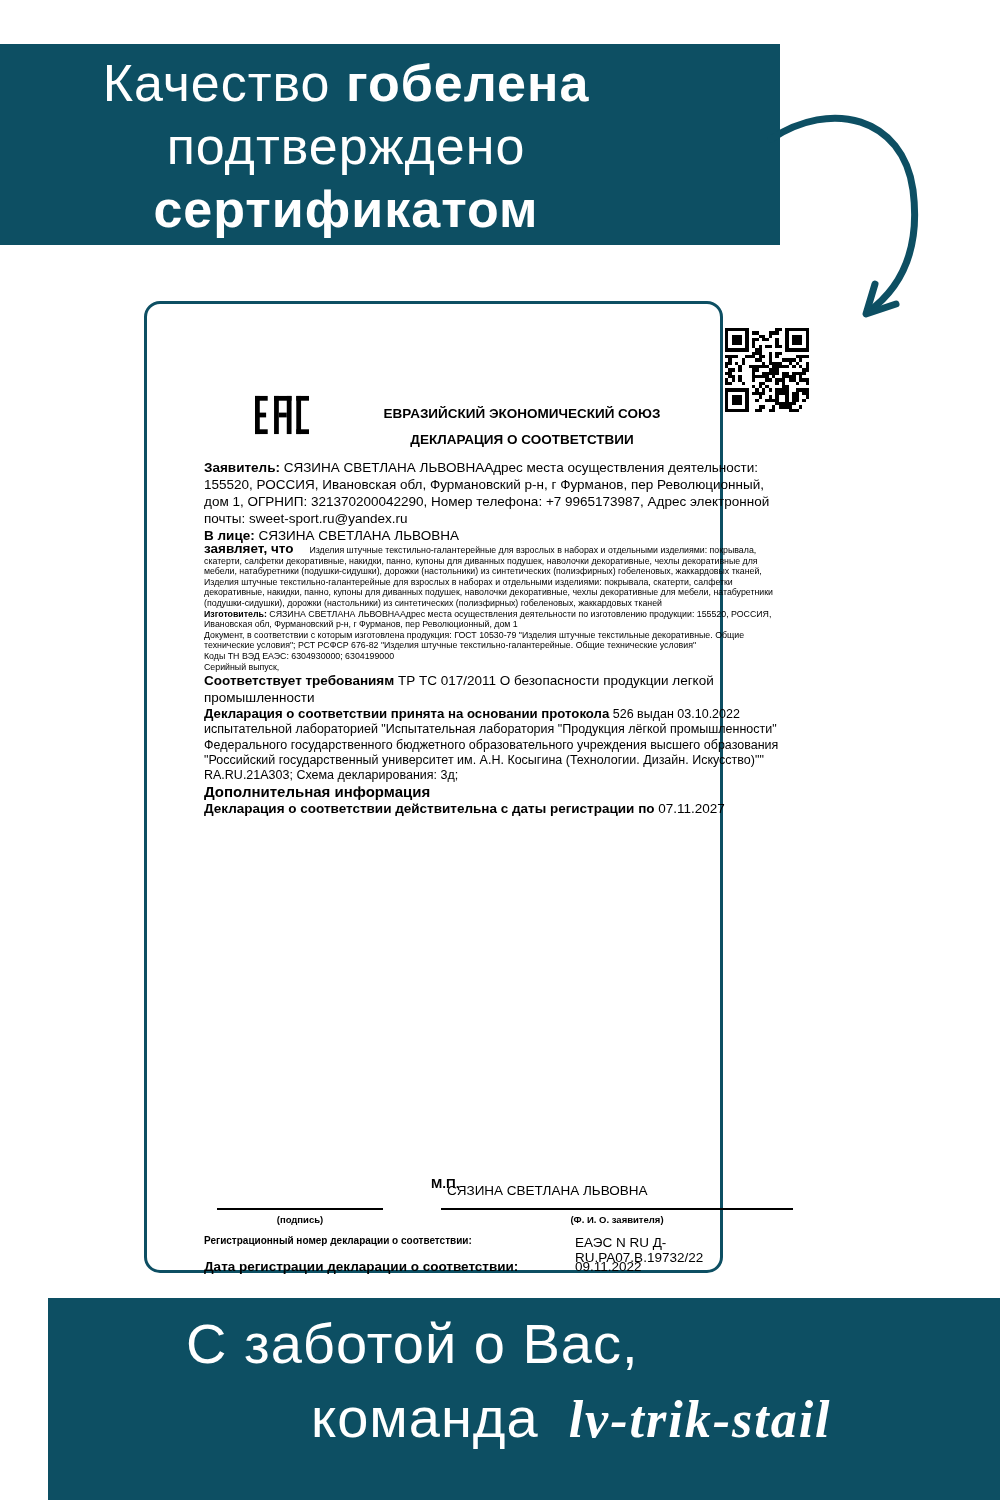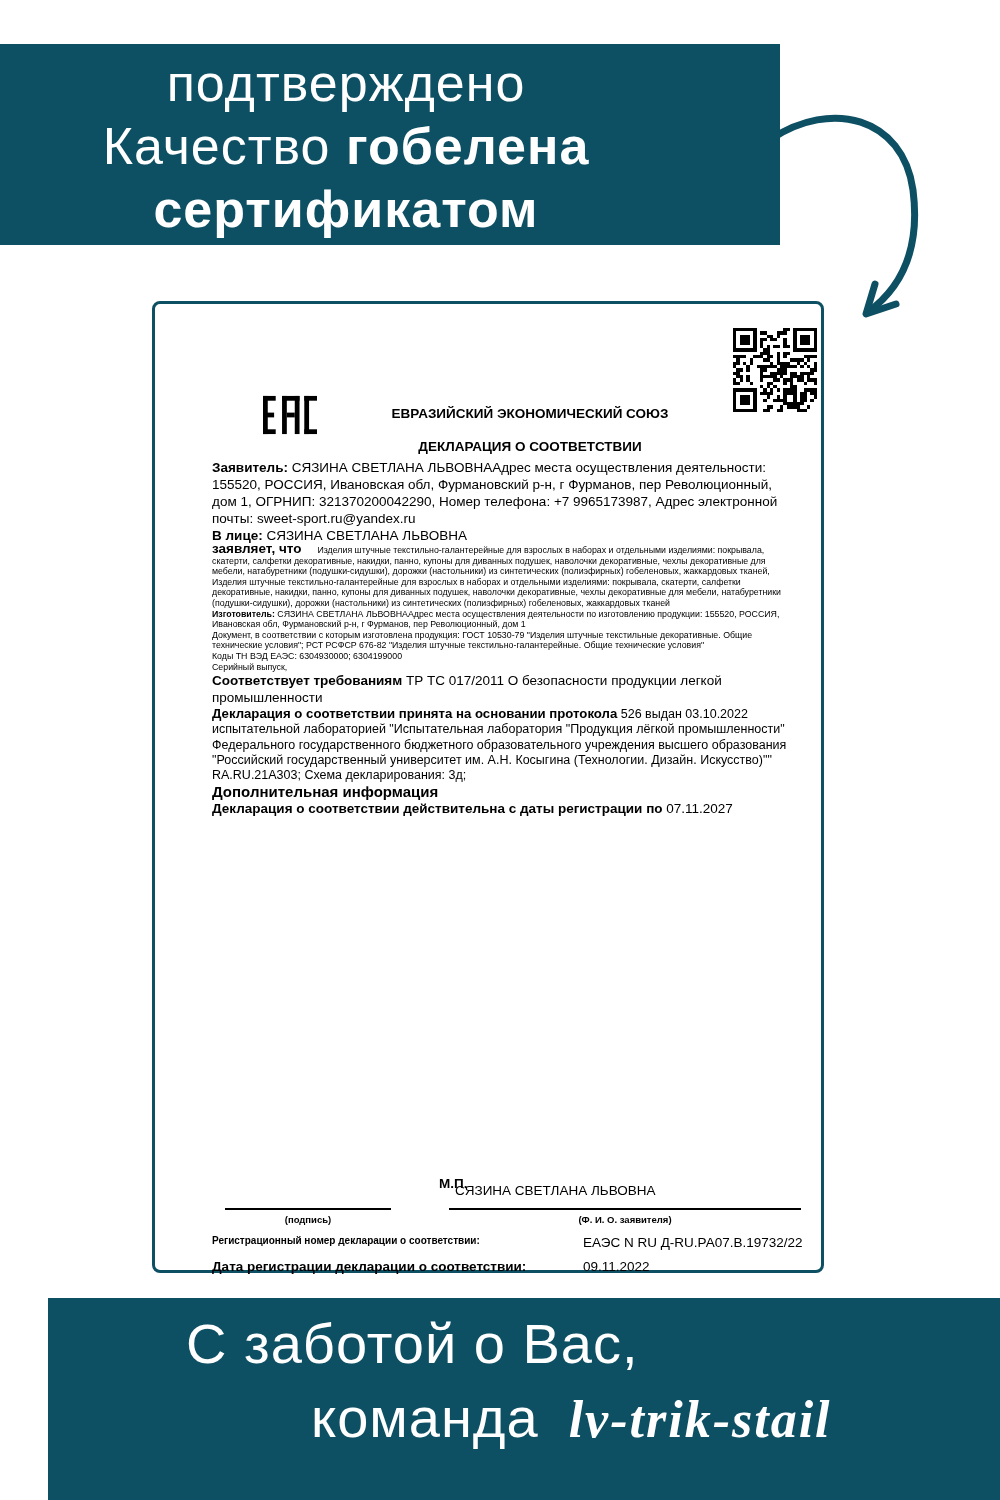--- a/index.html
+++ b/index.html
@@ -12,27 +12,27 @@
   .top-banner{position:absolute;left:0;top:44px;width:780px;height:201px;background:var(--teal);
     color:#fff;text-align:center;padding:8px 92px 0 4px;}
   .banner-line{font-size:52px;line-height:63px;letter-spacing:1px;white-space:nowrap;}
   .w-light{font-weight:400;}
   .w-bold{font-weight:700;}
 
   
   .arrow-svg{position:absolute;left:765px;top:105px;width:175px;height:225px;}
 
   
-  .certificate{position:absolute;left:152px;top:301px;width:672px;height:972px;
-    background:#fff;border:3px solid var(--teal);border-radius:8px;}
+  .certificate{position:absolute;left:144px;top:301px;width:579px;height:972px;
+    background:#fff;border:3px solid var(--teal);border-radius:16px;}
   .eac-svg{position:absolute;left:108px;top:86px;width:54px;height:50px;}
   .qr-svg{position:absolute;left:578px;top:24px;width:84px;height:84px;background:#fff;}
   .cert-titles{position:absolute;left:90px;top:102px;width:570px;text-align:center;}
   .union-title{font-size:13.5px;font-weight:700;}
-  .doc-title{font-size:13.5px;font-weight:700;margin-top:18px;}
+  .doc-title{font-size:13.5px;font-weight:700;margin-top:11px;}
 
   .cert-content{position:absolute;left:57px;top:155px;width:584px;}
   .cert-content p{margin:0;}
   .p-main{font-size:13.5px;line-height:17px;}
   .p-small{font-size:8.8px;line-height:10.6px;}
   .lbl{font-weight:700;}
   .declares-lbl{font-size:13.5px;font-weight:700;margin-right:16px;}
   .mt2{margin-top:2px;} .mt4{margin-top:4px;} .mt6{margin-top:5px;}
   .p-protocol{font-size:12.5px;line-height:15.2px;margin-top:18px;}
   .protocol-lbl{font-size:13.2px;}
@@ -58,22 +58,22 @@
   .foot-line1{position:absolute;left:138px;top:16px;font-size:56px;line-height:60px;letter-spacing:1px;white-space:nowrap;}
   .foot-line2{position:absolute;left:263px;top:90px;font-size:56px;line-height:60px;letter-spacing:1px;white-space:nowrap;}
   .brand{font-family:cursive;font-style:italic;font-weight:700;font-size:52px;margin-left:30px;letter-spacing:2px;}
 </style>
 </head>
 <body>
 
 <div class="page">
 
   <div class="top-banner">
+    <div class="banner-line"><span class="w-light">Качество </span><span class="w-bold">гобелена</span></div>
     <div class="banner-line w-light">подтверждено</div>
-    <div class="banner-line"><span class="w-light">Качество </span><span class="w-bold">гобелена</span></div>
     <div class="banner-line w-bold">сертификатом</div>
   </div>
 
   <svg class="arrow-svg" viewBox="0 0 175 225" fill="none">
     <path d="M 6 34 C 66 -6 138 12 148 85 C 155 140 140 180 103 207" stroke="var(--teal)" stroke-width="7" stroke-linecap="round"></path>
     <path d="M 131 199 L 101 209 L 110 179" stroke="var(--teal)" stroke-width="7" stroke-linecap="round" stroke-linejoin="round"></path>
   </svg>
 
   <div class="certificate">
 

